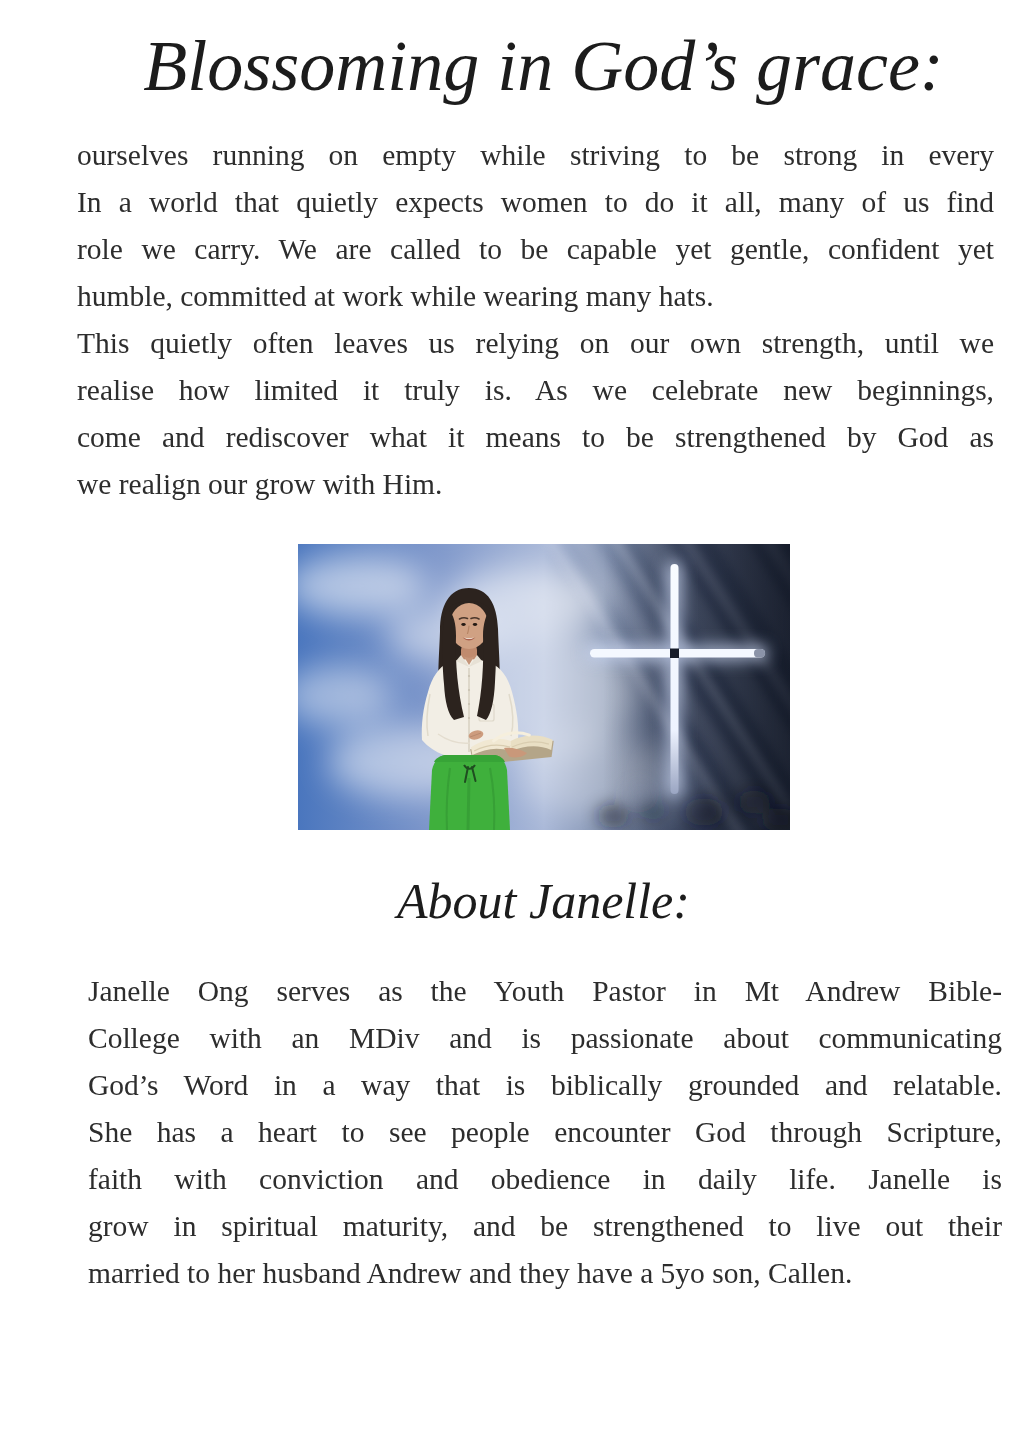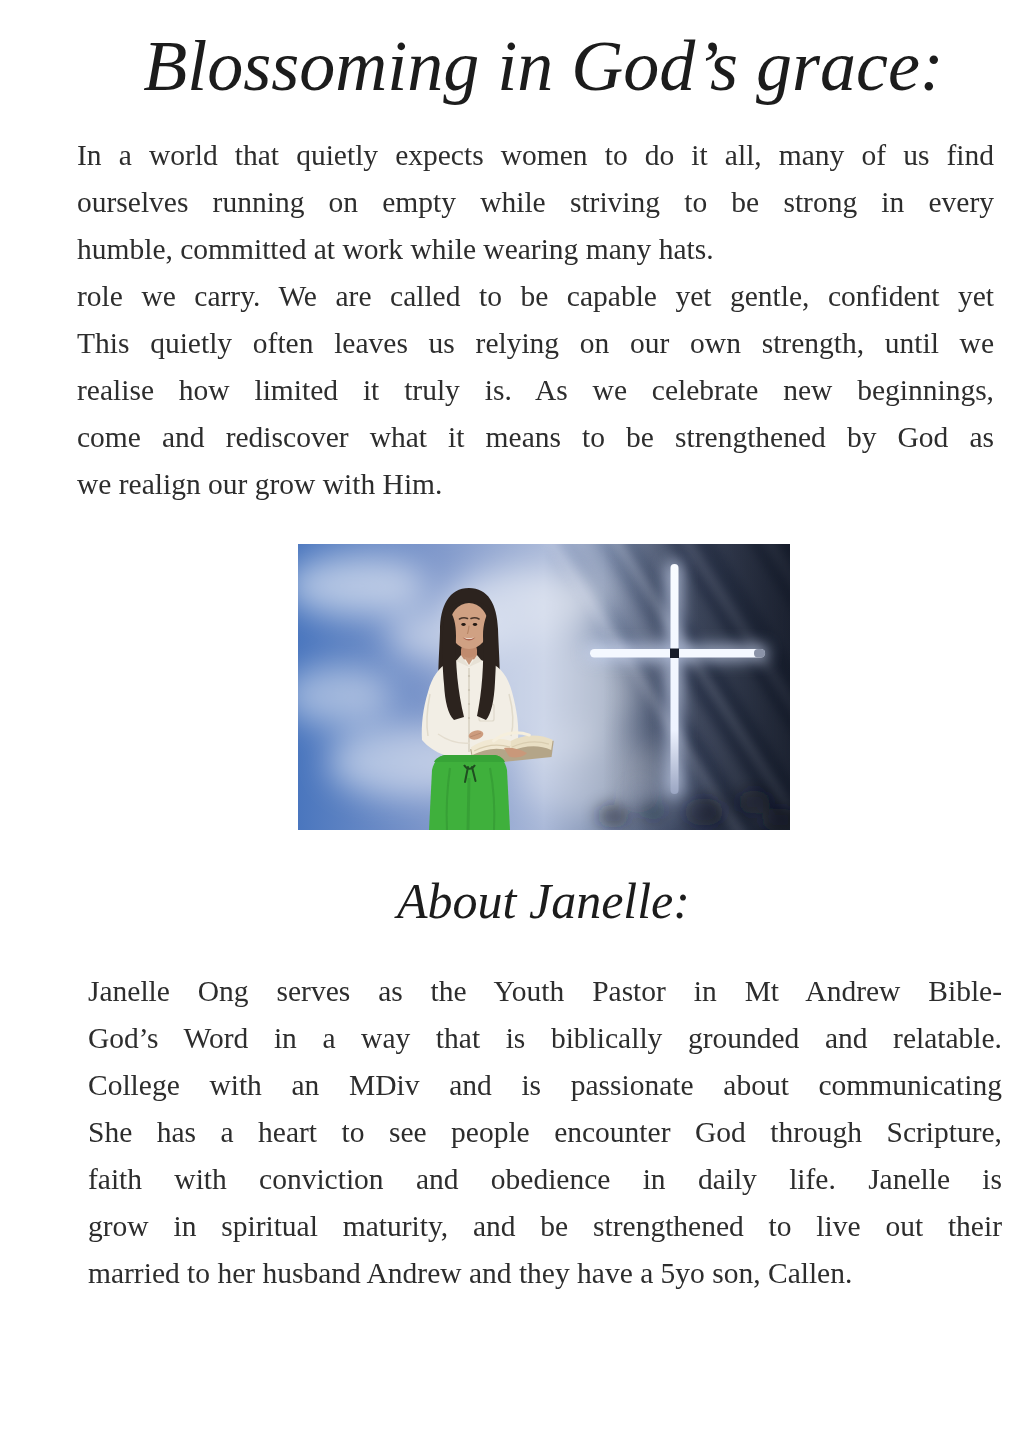--- a/index.html
+++ b/index.html
@@ -54,24 +54,24 @@
   figure.photo svg { display: block; }
 </style>
 </head>
 <body>
 
 <div class="page">
 
   <h1 class="script-heading">Blossoming in God’s grace:</h1>
 
   <div class="body-text intro-text">
+    <div class="jline">ourselves running on empty while striving to be strong in every</div>
     <div class="jline">In a world that quietly expects women to do it all, many of us find</div>
-    <div class="jline">ourselves running on empty while striving to be strong in every</div>
+    <div class="jline">role we carry. We are called to be capable yet gentle, confident yet</div>
     <div class="jline last">humble, committed at work while wearing many hats.</div>
-    <div class="jline">role we carry. We are called to be capable yet gentle, confident yet</div>
     <div class="jline">This quietly often leaves us relying on our own strength, until we</div>
     <div class="jline">realise how limited it truly is. As we celebrate new beginnings,</div>
     <div class="jline">come and rediscover what it means to be strengthened by God as</div>
     <div class="jline last">we realign our grow with Him.</div>
   </div>
 
   <figure class="photo">
     <svg viewBox="0 0 492 286" width="492" height="286" xmlns="http://www.w3.org/2000/svg">
       <defs>
         <linearGradient id="bgGrad" x1="0" y1="0" x2="1" y2="0">
@@ -221,21 +221,21 @@
           </g>
         </g>
       </g>
     </svg>
   </figure>
 
   <h2 class="script-heading">About Janelle:</h2>
 
   <div class="body-text bio-text">
     <div class="jline">Janelle Ong serves as the Youth Pastor in Mt Andrew Bible-</div>
+    <div class="jline">College with an MDiv and is passionate about communicating</div>
     <div class="jline">God’s Word in a way that is biblically grounded and relatable.</div>
-    <div class="jline">College with an MDiv and is passionate about communicating</div>
     <div class="jline">She has a heart to see people encounter God through Scripture,</div>
     <div class="jline">faith with conviction and obedience in daily life. Janelle is</div>
     <div class="jline">grow in spiritual maturity, and be strengthened to live out their</div>
     <div class="jline last">married to her husband Andrew and they have a 5yo son, Callen.</div>
   </div>
 
 </div>
 
 </body></html>

